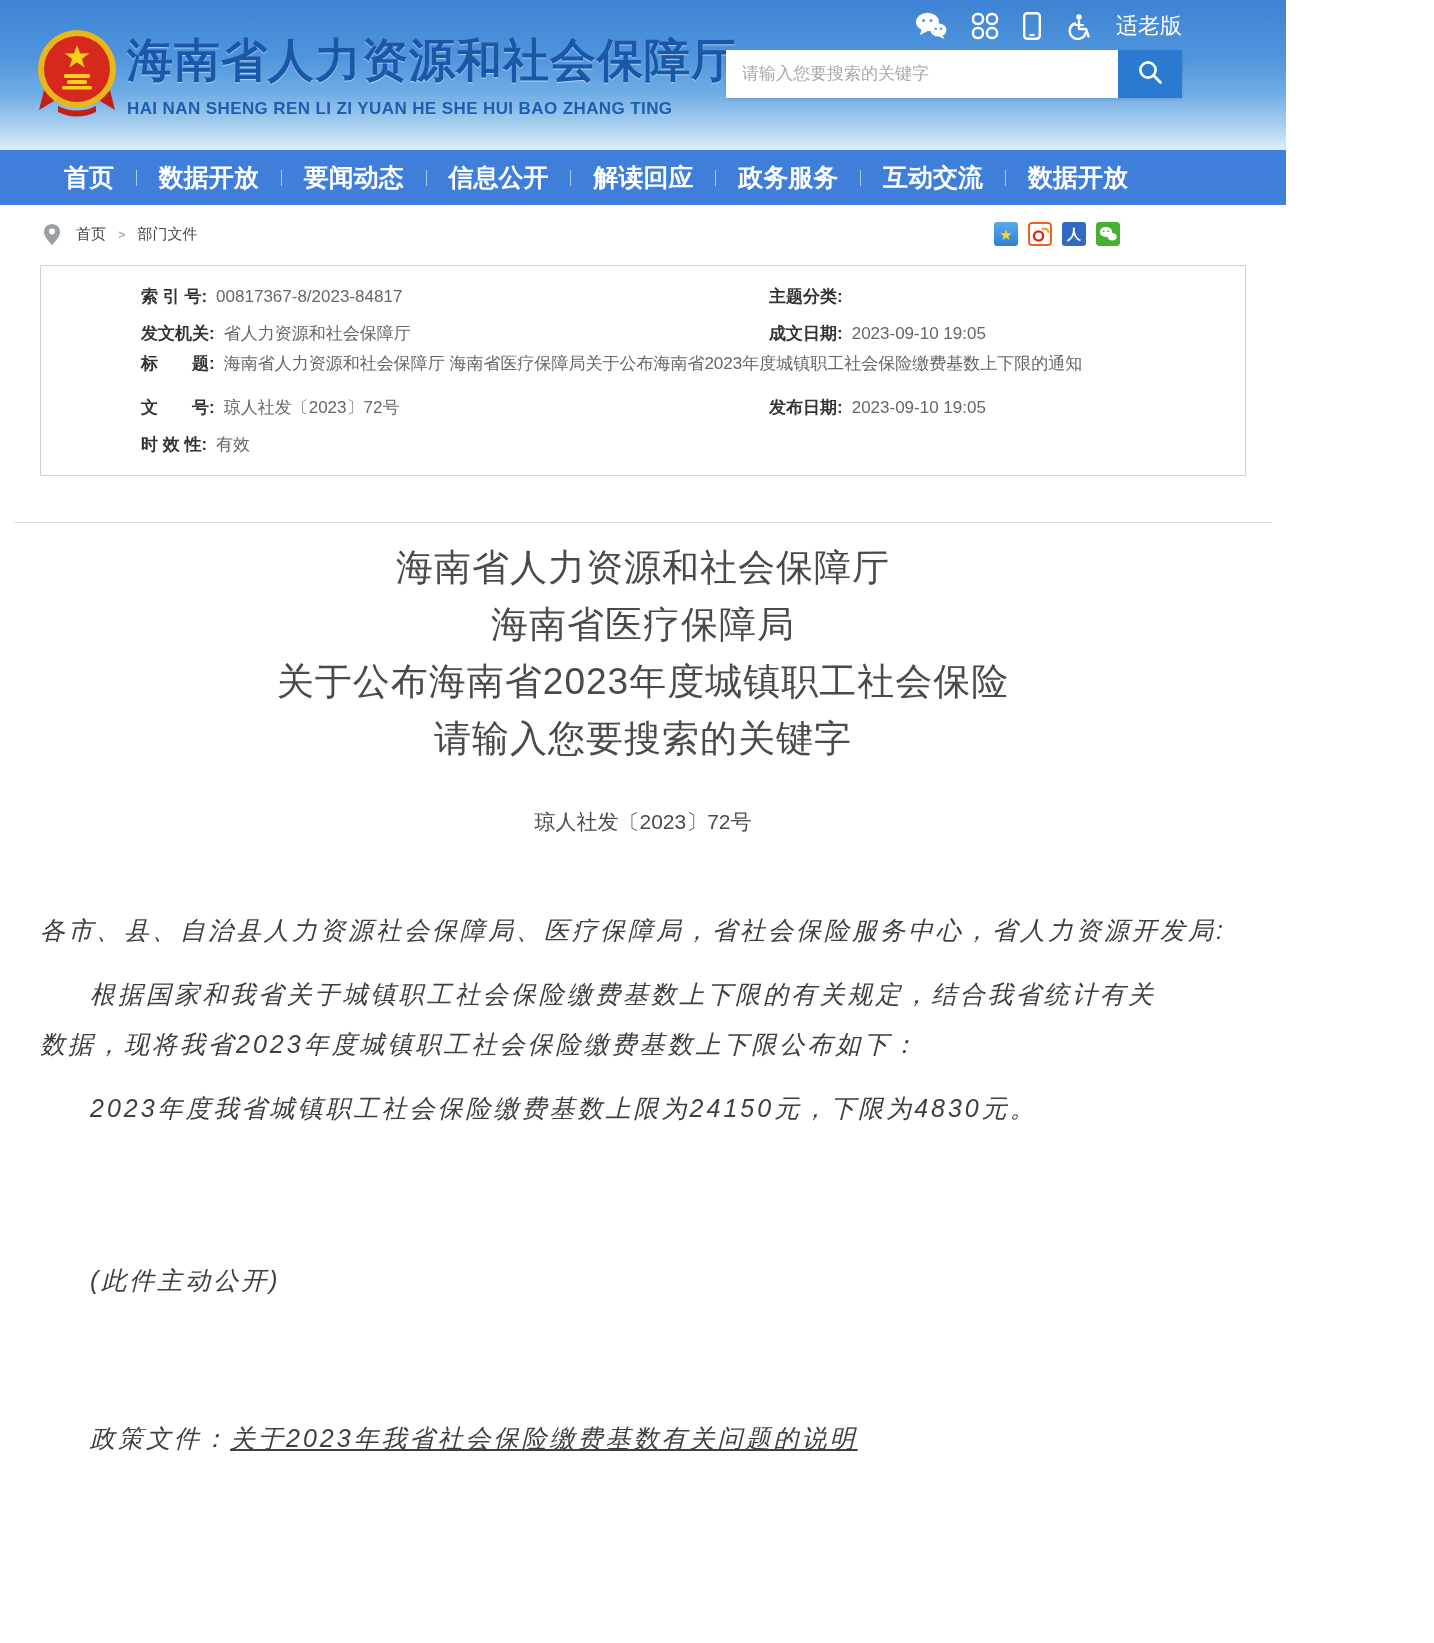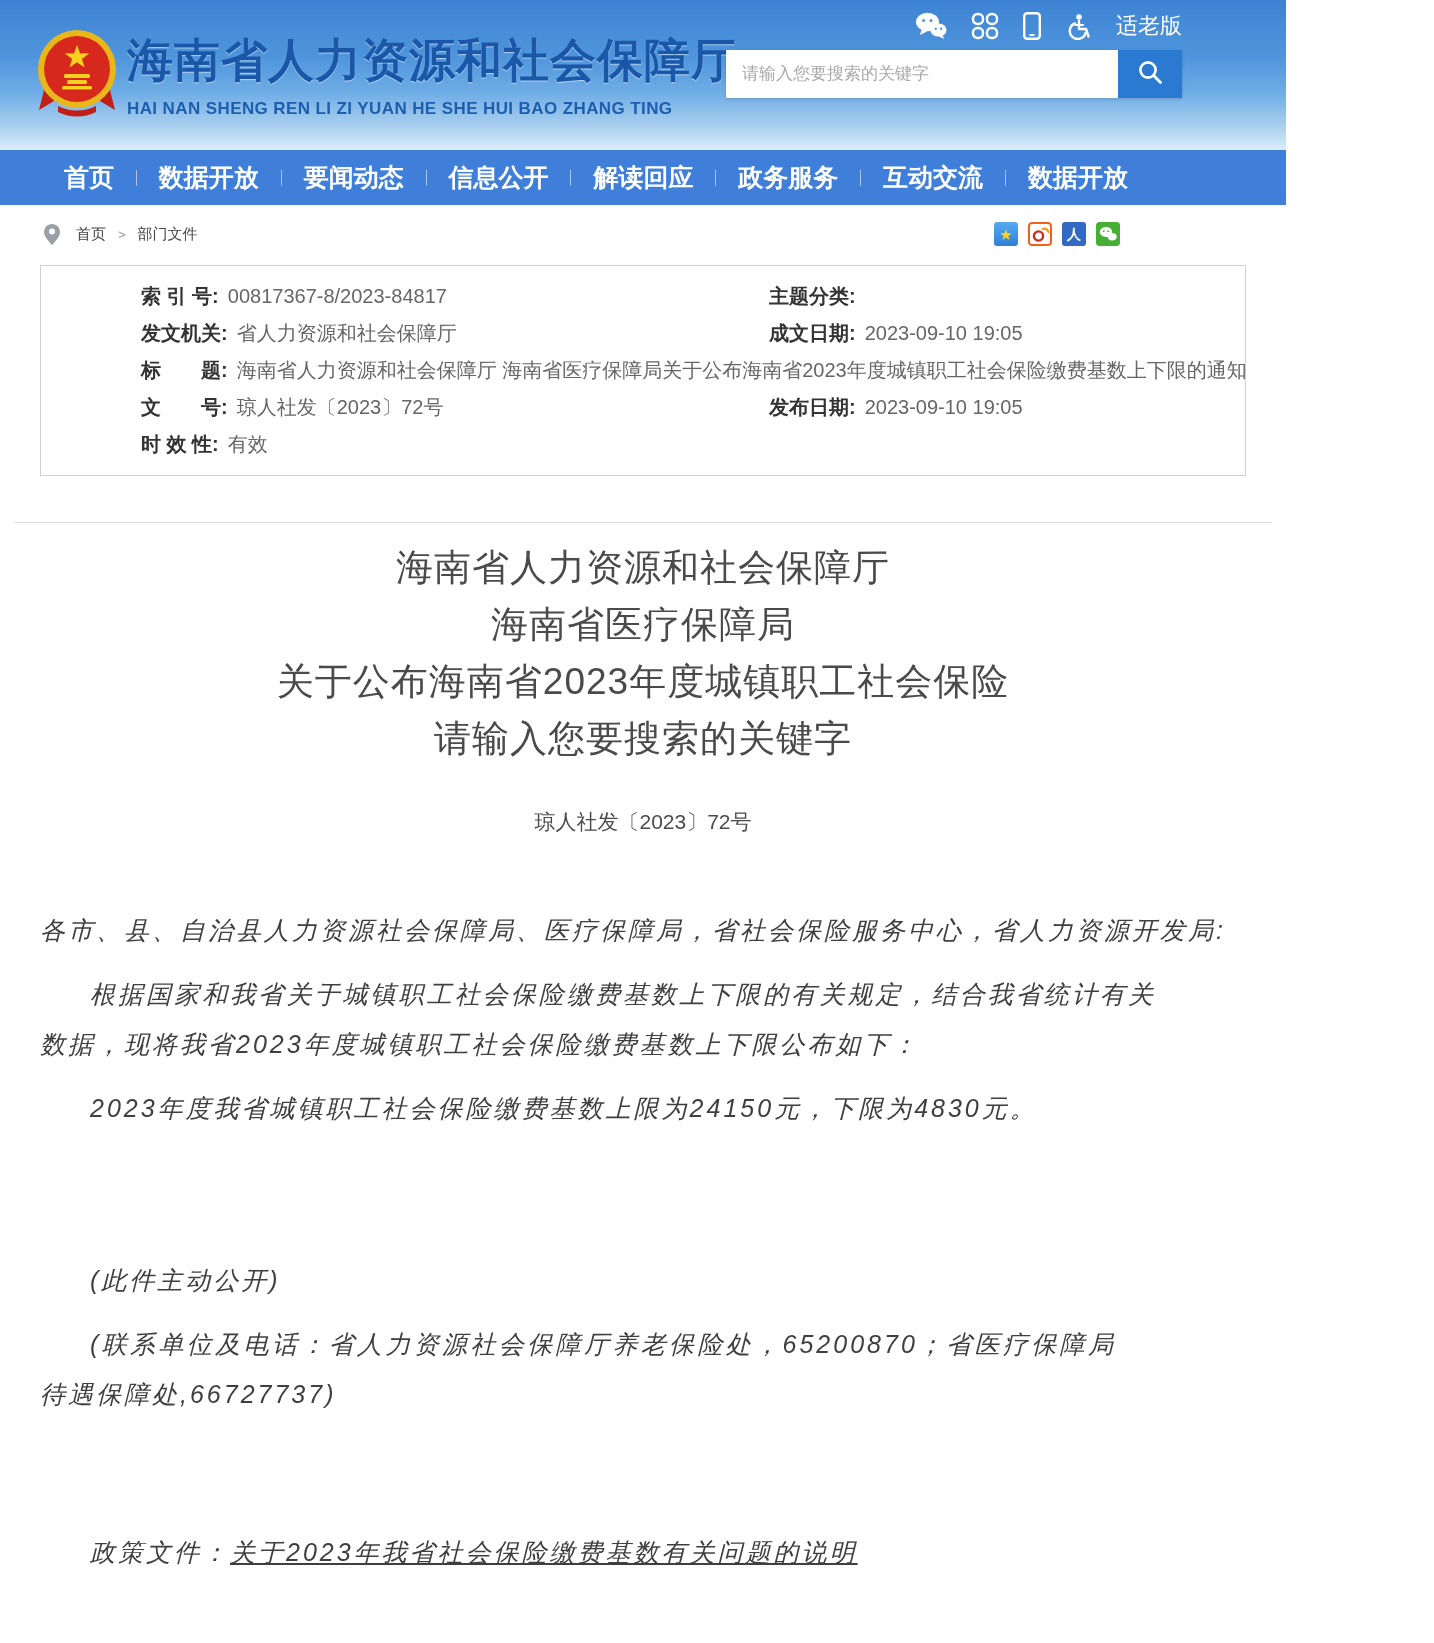--- a/index.html
+++ b/index.html
@@ -42,21 +42,21 @@
   .share-icons{position:absolute;right:166px;top:50%;transform:translateY(-50%);display:flex;gap:10px;}
   .share-icon{width:24px;height:24px;border-radius:3px;display:flex;align-items:center;
     justify-content:center;cursor:pointer;overflow:hidden;}
   .icon-qzone{background:linear-gradient(180deg,#57aaf0 0%,#2f7fd6 100%);}
   .icon-qzone::before{content:"★";color:#ffd21e;font-size:15px;line-height:1;}
   .icon-renren{background:#3269c2;}
   .icon-renren::before{content:"人";color:#fff;font-size:14px;font-weight:bold;line-height:1;}
 
   
   .meta-box{margin:2px 40px 0;border:1px solid #cfcfcf;padding:12px 0;background:#fff;}
-  .meta-row{display:flex;height:37px;align-items:center;padding-left:100px;font-size:20px;}
+  .meta-row{display:flex;height:37px;padding-left:100px;font-size:17px;}
   .meta-cell-left{width:628px;display:flex;align-items:center;}
   .meta-cell-right{flex:1;display:flex;align-items:center;}
   .meta-label{font-weight:bold;color:#333;margin-right:9px;white-space:pre;}
   .meta-value{color:#666;}
   .meta-row-full{padding-right:30px;}
   .meta-row-full .meta-title-value{color:#666;white-space:nowrap;}
 
   
   .divider{margin:46px 14px 0;border-top:1px solid #dcdcdc;}
   .doc-title{margin-top:16px;text-align:center;font-size:37px;color:#4a4a4a;line-height:57px;
@@ -249,17 +249,16 @@
     <div>请输入您要搜索的关键字</div>
   </div>
 
   <div class="doc-number">琼人社发〔2023〕72号</div>
 
   <div class="doc-body">
     <p>各市、县、自治县人力资源社会保障局、医疗保障局，省社会保险服务中心，省人力资源开发局:</p>
     <p class="indent para1">根据国家和我省关于城镇职工社会保险缴费基数上下限的有关规定，结合我省统计有关数据，现将我省2023年度城镇职工社会保险缴费基数上下限公布如下：</p>
     <p class="indent">2023年度我省城镇职工社会保险缴费基数上限为24150元，下限为4830元。</p>
     <p class="indent publicity">(此件主动公开)</p>
-    <p class="indent contact">(联系单位及电话：省人力资源社会保障厅养老保险处，65200870；省医疗保障局待遇保障处,66727737)</p>
     <p class="policy"><span>政策文件：</span><a class="policy-link">关于2023年我省社会保险缴费基数有关问题的说明</a></p>
   </div>
 
 </div>
 
 </body></html>

